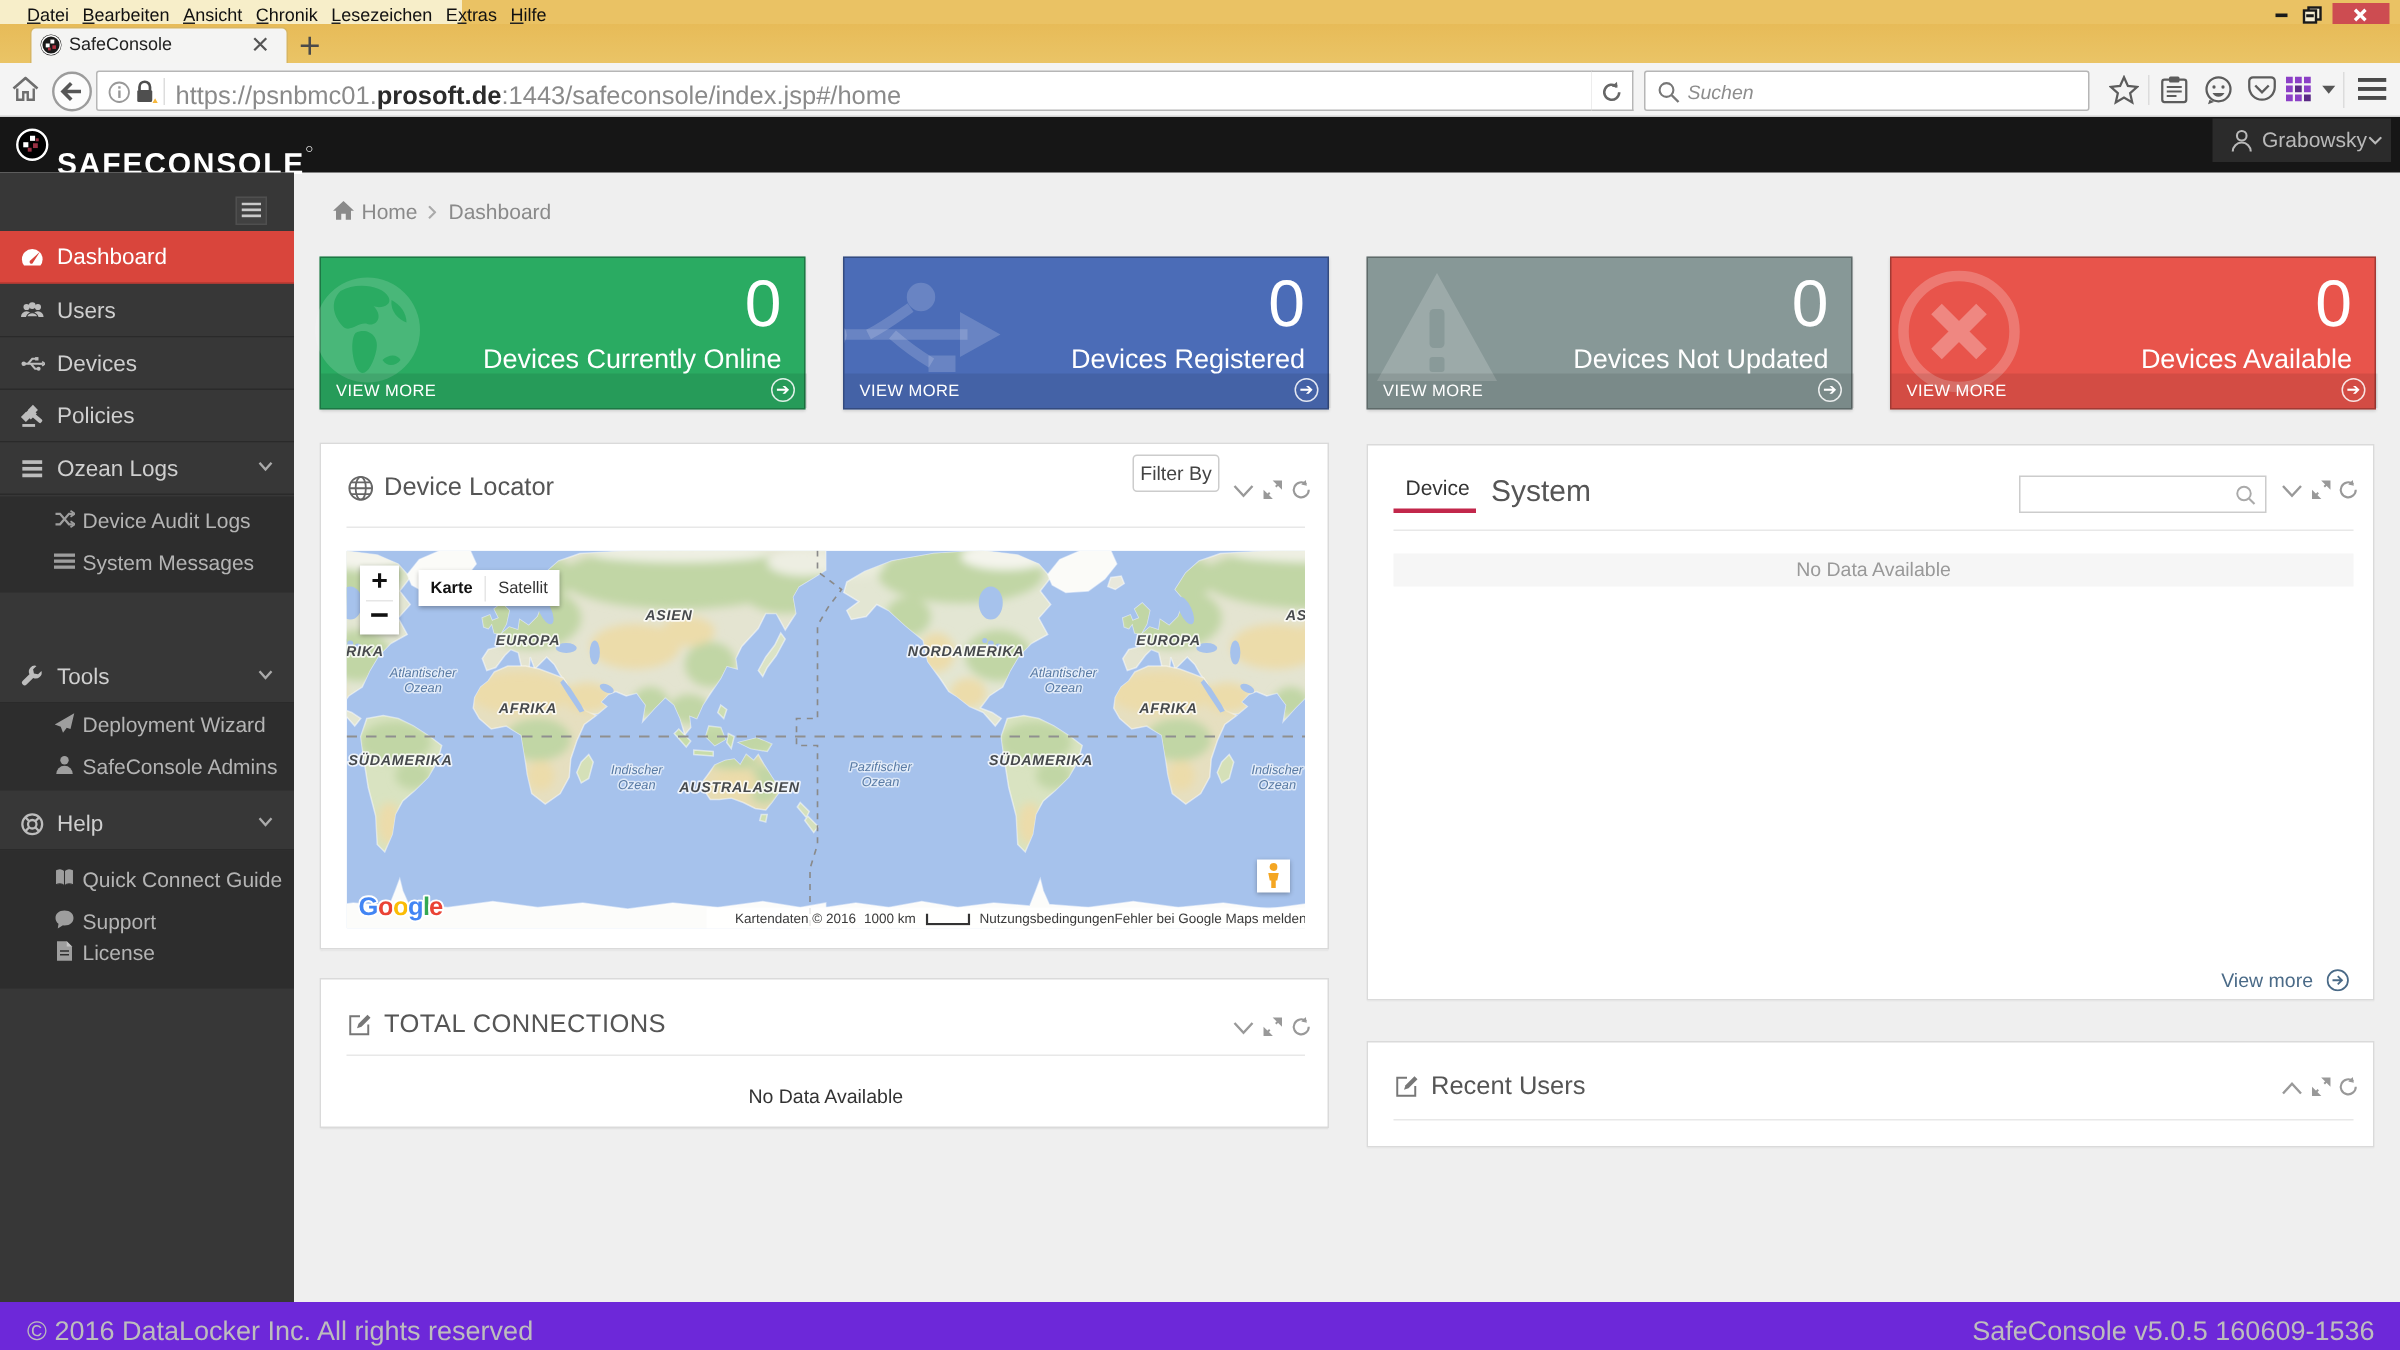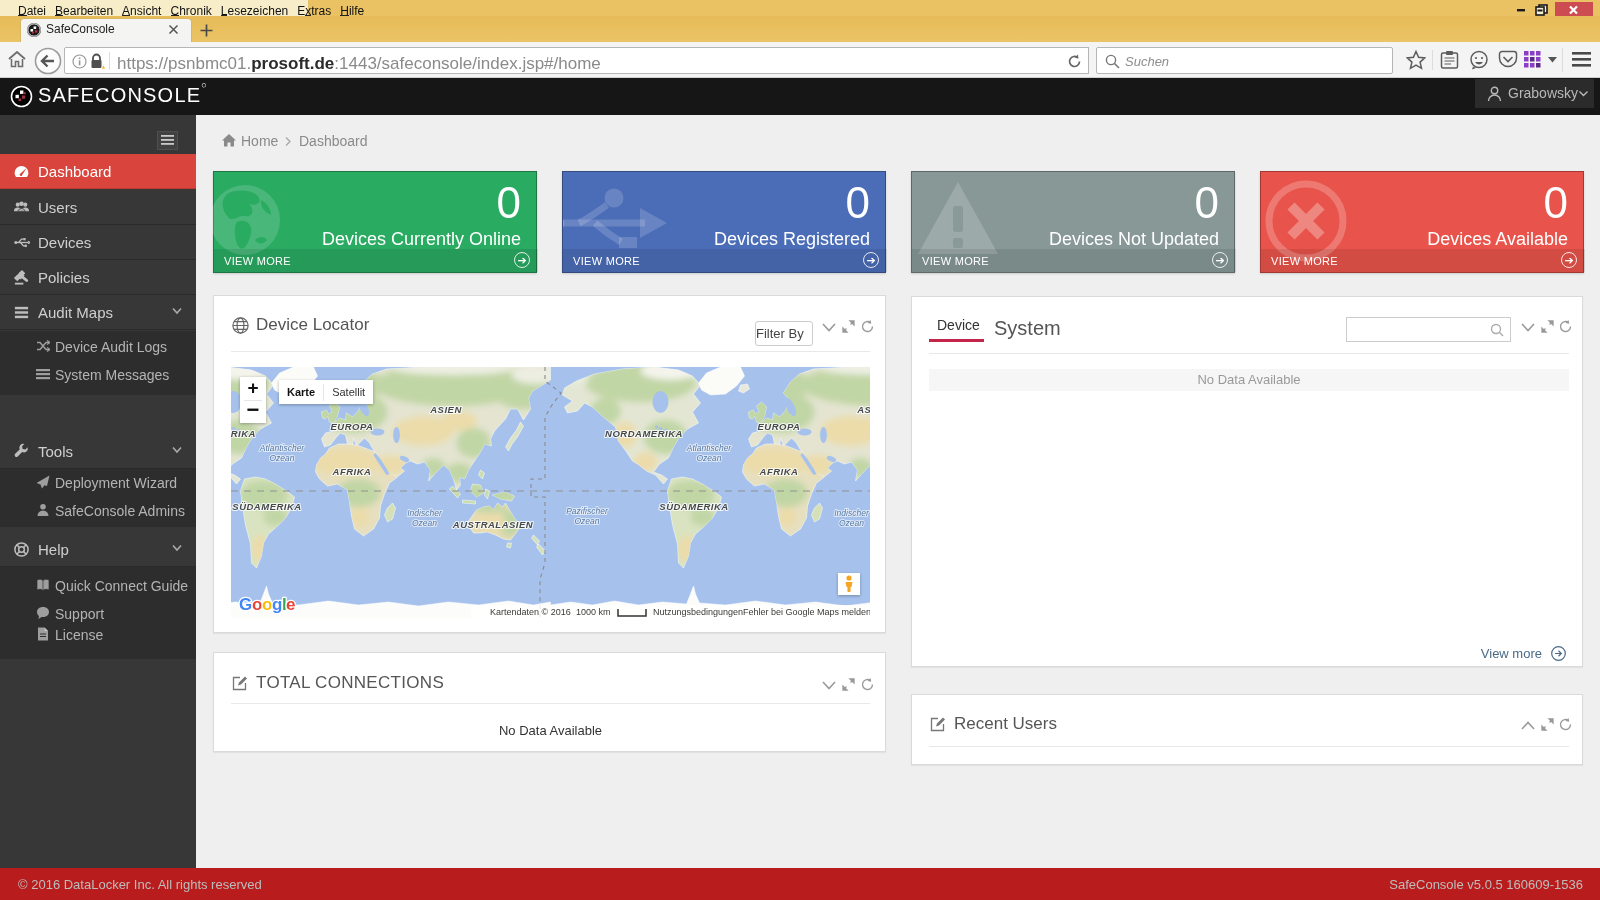--- a/index.html
+++ b/index.html
@@ -13,33 +13,33 @@
 #tab{left:20px;top:2px;width:172px;height:24px;background:#f4f4f3;border-radius:4px 4px 0 0;border:1px solid #d8b662;border-bottom:none}
 #tabtitle{left:46px;top:6px;font-size:12px;color:#222}
 #navbar{left:0;top:42px;width:1600px;height:36px;background:#f4f4f4;border-bottom:1px solid #cfcfcf}
 #urlbar{left:64px;top:5px;width:998px;height:27px;background:#fff;border:1px solid #b6b6b6;border-radius:2px 0 0 2px}
 #reloadbox{left:1061px;top:5px;width:28px;height:27px;background:#fff;border:1px solid #b6b6b6;border-left:none}
 #searchbox{left:1096px;top:5px;width:297px;height:27px;background:#fff;border:1px solid #b6b6b6;border-radius:2px}
 .urltxt{font-size:17px;color:#8a8a8a}
 .urltxt b{color:#2b2b2b;font-weight:bold}
 
 #apphead{left:0;top:78px;width:1600px;height:37px;background:#161616}
-#logotext{left:38px;top:2px;color:#fff;font-size:20px;font-weight:normal;letter-spacing:1.2px}
+#logotext{left:38px;top:16px;color:#fff;font-size:20px;font-weight:bold;letter-spacing:1.2px}
 #userbox{left:1475px;top:1px;width:119px;height:29px;background:#2b2b2b;color:#b9b9b9;font-size:14px}
 
 #sidebar{left:0;top:115px;width:196px;height:753px;background:#373737}
 .mitem{position:absolute;left:0;width:196px;height:35px;background:#373737;border-bottom:1px solid #2a2a2a;color:#cfcfcf;font-size:15px}
 .mitem .lbl{position:absolute;left:38px;top:9px}
 .mitem .ic{position:absolute;left:13px;top:9px;width:17px;height:17px}
 .sitem{position:absolute;left:0;width:196px;height:28px;color:#b4b4b4;font-size:14px}
 .sitem .lbl{position:absolute;left:55px;top:6px}
 .sitem .ic{position:absolute;left:36px;top:6px;width:14px;height:14px}
 .chev{position:absolute;right:14px;top:12px;width:10px;height:8px}
 
-#footer{left:0;top:868px;width:1600px;height:32px;background:#b91c1c;color:#bdbdbd;font-size:13px}
+#footer{left:0;top:868px;width:1600px;height:32px;background:#6d28d9;color:#bdbdbd;font-size:18px}
 .card{position:absolute;top:171px;width:324px;height:102px;color:#fff;border:1px solid rgba(0,0,0,.3);box-shadow:0 1px 2px rgba(0,0,0,.15)}
 .card .num{position:absolute;right:15px;top:6px;font-size:44px;font-weight:400}
 .card .cap{position:absolute;right:15px;top:57px;font-size:18px}
 .card .foot{position:absolute;left:0;bottom:0;width:324px;height:23px;background:rgba(0,0,0,.09)}
 .card .vm{position:absolute;left:10px;top:6px;font-size:11px;letter-spacing:.3px}
 .card .arr{position:absolute;right:8px;top:3px;width:16px;height:16px;border:1px solid rgba(255,255,255,.85);border-radius:50%;text-align:center;font-size:11px;line-height:15px}
 .panel{position:absolute;background:#fff;border:1px solid #dadada;box-shadow:0 1px 1px rgba(0,0,0,.05)}
 .ptitle{position:absolute;font-size:17px;color:#555}
 .pdiv{position:absolute;height:1px;background:#e8e8e8}
 .ndata{color:#999;font-size:13px;text-align:center}
@@ -254,21 +254,21 @@
 <span class="lbl">Policies</span>
     </div>
 <div class="mitem" style="top:180px">
 <svg class="ic" viewBox="0 0 18 18">
         <g fill="#bdbdbd">
           <rect x="2" y="3" width="14" height="2.6"></rect>
           <rect x="2" y="7.7" width="14" height="2.6"></rect>
           <rect x="2" y="12.4" width="14" height="2.6"></rect>
         </g>
       </svg>
-<span class="lbl">Audit Maps</span>
+<span class="lbl">Ozean Logs</span>
 <svg class="chev" viewBox="0 0 10 8">
         <path d="M1 1.5 L5 6 L9 1.5" fill="none" stroke="#aaa" stroke-width="1.6"></path>
       </svg>
     </div>
 <div class="sitem" style="top:218px">
 <svg class="ic" viewBox="0 0 14 14">
         <g stroke="#9e9e9e" stroke-width="1.5" fill="none">
           <path d="M1 3.5 h3 l6 7 h3"></path>
           <path d="M1 10.5 h3 l6 -7 h3"></path>
           <path d="M11 1.5 L14 3.5 L11 5.5 M11 8.5 L14 10.5 L11 12.5" stroke-width="1.2"></path>
@@ -425,21 +425,21 @@
 
 <div class="panel" style="left:213px;top:295px;width:673px;height:338px">
 <svg class="a" style="left:18px;top:21px" width="17" height="17" viewBox="0 0 17 17">
       <g fill="none" stroke="#666" stroke-width="1.2">
         <circle cx="8.5" cy="8.5" r="7.6"></circle>
         <ellipse cx="8.5" cy="8.5" rx="3.4" ry="7.6"></ellipse>
         <path d="M1 8.5 H16 M2 4.6 H15 M2 12.4 H15"></path>
       </g>
     </svg>
 <div class="ptitle" style="left:42px;top:19px">Device Locator</div>
-<div class="a" style="left:541px;top:25px;width:58px;height:25px;border:1px solid #ccc;border-radius:3px;background:#fff;font-size:13px;color:#444;line-height:23px">Filter By</div>
+<div class="a" style="left:541px;top:7px;width:58px;height:25px;border:1px solid #ccc;border-radius:3px;background:#fff;font-size:13px;color:#444;text-align:center;line-height:23px">Filter By</div>
 <svg class="a" style="left:608px;top:27px" width="14" height="9" viewBox="0 0 14 9">
       <path d="M1 1 L7 7.5 L13 1" fill="none" stroke="#999" stroke-width="1.6"></path>
     </svg>
 <svg class="a" style="left:628px;top:24px" width="13" height="13" viewBox="0 0 13 13">
       <g stroke="#999" stroke-width="1.3" fill="#999">
         <path d="M4.5 8.5 L1.5 11.5 M8.5 4.5 L11.5 1.5" fill="none"></path>
         <path d="M8 1 h4 v4 Z"></path>
         <path d="M1 8 v4 h4 Z"></path>
       </g>
     </svg>

